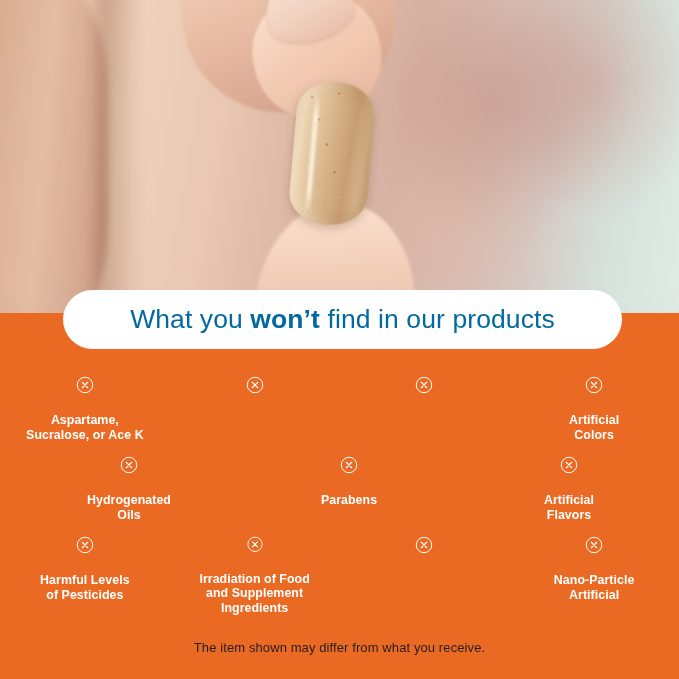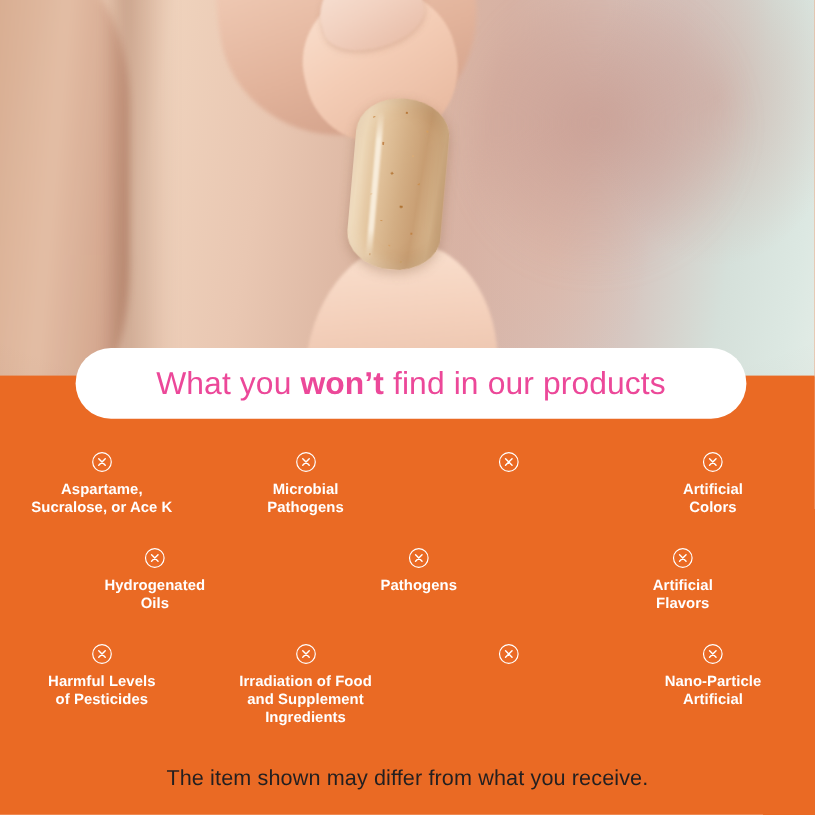--- a/index.html
+++ b/index.html
@@ -174,21 +174,21 @@
     width:559px; height:59px;
     background:#ffffff;
     border-radius:34px;
     display:flex;
     align-items:center;
     justify-content:center;
     z-index:5;
   }
   .banner-title {
     font-size:26.5px;
-    color:#ec4899;
+    color:#0369a1;
     letter-spacing:0.1px;
     white-space:nowrap;
     font-weight:400;
   }
   .banner-title .bold { font-weight:bold; }
 
   
   .grid {
     position:absolute;
     left:0; top:368px;
@@ -217,32 +217,33 @@
   }
   .cell-label {
     font-size:12.4px;
     line-height:14.8px;
     color:#ffffff;
     text-align:center;
     font-weight:bold;
     letter-spacing:0.05px;
     max-width:165px;
     white-space:pre-line;
+    margin-top:12px;
   }
 
   
   .footer {
     position:absolute;
     left:0; top:638px;
     width:679px;
     text-align:center;
     z-index:4;
   }
   .footer-note {
-    font-size:18px;
+    font-size:13px;
     color:#231f20;
     letter-spacing:0.1px;
   }
 </style>
 </head>
 <body>
 
 <div id="page">
 
   <div class="photo">
@@ -276,22 +277,20 @@
             <path d="M7 7 L13 13 M13 7 L7 13" stroke="#ffffff" stroke-width="1.35" stroke-linecap="round"></path>
           </svg>
         <div class="cell-label">Aspartame,
 Sucralose, or Ace K</div>
       </div>
       <div class="cell">
         <svg class="x-icon" viewBox="0 0 20 20">
             <circle cx="10" cy="10" r="8.6" fill="none" stroke="#ffffff" stroke-width="1.1"></circle>
             <path d="M7 7 L13 13 M13 7 L7 13" stroke="#ffffff" stroke-width="1.35" stroke-linecap="round"></path>
           </svg>
-        <div class="cell-label">Microbial
-Pathogens</div>
       </div>
       <div class="cell">
         <svg class="x-icon" viewBox="0 0 20 20">
             <circle cx="10" cy="10" r="8.6" fill="none" stroke="#ffffff" stroke-width="1.1"></circle>
             <path d="M7 7 L13 13 M13 7 L7 13" stroke="#ffffff" stroke-width="1.35" stroke-linecap="round"></path>
           </svg>
       </div>
       <div class="cell">
         <svg class="x-icon" viewBox="0 0 20 20">
             <circle cx="10" cy="10" r="8.6" fill="none" stroke="#ffffff" stroke-width="1.1"></circle>
@@ -309,21 +308,21 @@
             <path d="M7 7 L13 13 M13 7 L7 13" stroke="#ffffff" stroke-width="1.35" stroke-linecap="round"></path>
           </svg>
         <div class="cell-label">Hydrogenated
 Oils</div>
       </div>
       <div class="cell">
         <svg class="x-icon" viewBox="0 0 20 20">
             <circle cx="10" cy="10" r="8.6" fill="none" stroke="#ffffff" stroke-width="1.1"></circle>
             <path d="M7 7 L13 13 M13 7 L7 13" stroke="#ffffff" stroke-width="1.35" stroke-linecap="round"></path>
           </svg>
-        <div class="cell-label">Pathogens</div>
+        <div class="cell-label">Parabens</div>
       </div>
       <div class="cell">
         <svg class="x-icon" viewBox="0 0 20 20">
             <circle cx="10" cy="10" r="8.6" fill="none" stroke="#ffffff" stroke-width="1.1"></circle>
             <path d="M7 7 L13 13 M13 7 L7 13" stroke="#ffffff" stroke-width="1.35" stroke-linecap="round"></path>
           </svg>
         <div class="cell-label">Artificial
 Flavors</div>
       </div>
     </div>

